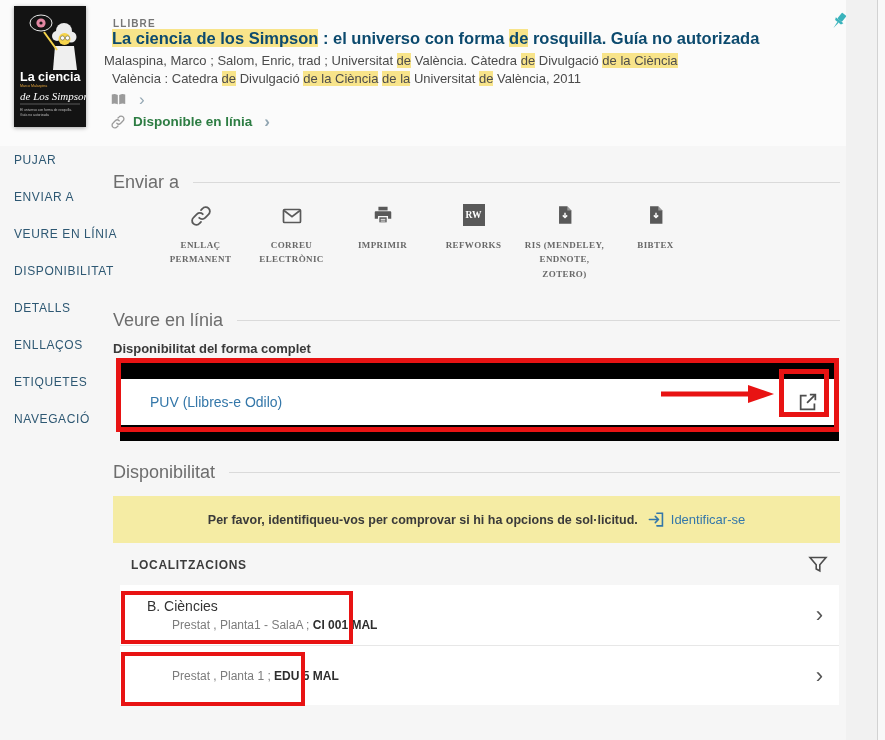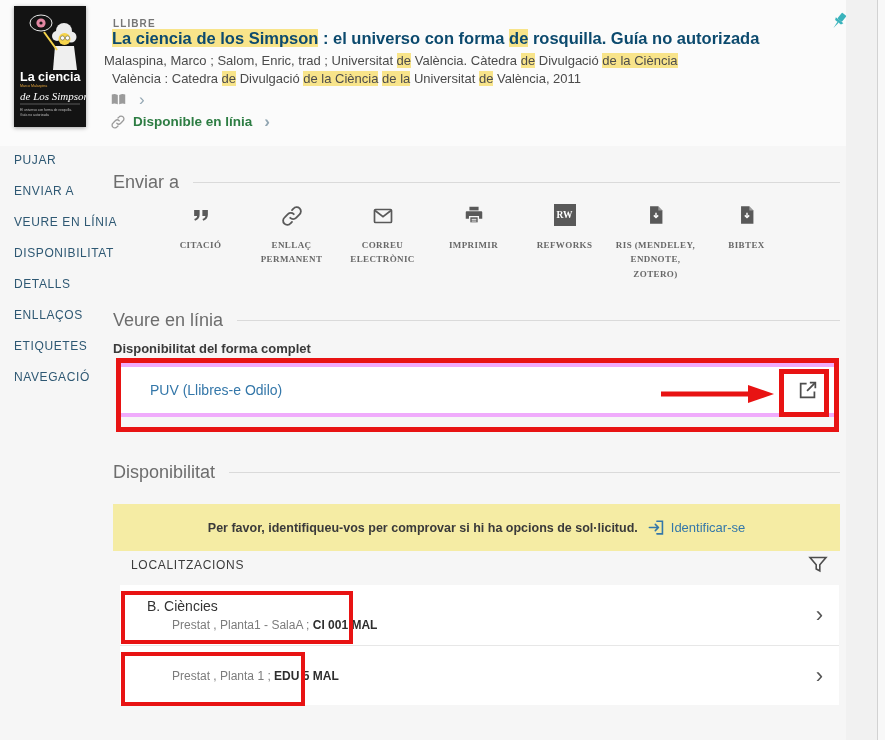--- a/index.html
+++ b/index.html
@@ -22,46 +22,46 @@
   .seg-hl { background:#f8e48a; }
   .seg-b  { color:#2e2e2e; font-weight:700; }
 
   .avail-row { position:absolute; left:110px; display:flex; align-items:center; gap:7px; font-size:13.5px; cursor:pointer; }
   .avail-row .chev { color:#93a7b3; font-size:17px; line-height:1; margin-left:5px; }
   .avail-physical { top:91px; color:#47617a; }
   .avail-online  { top:113px; color:#2d7d43; font-weight:700; }
   .pin-btn { position:absolute; left:826px; top:10px; width:26px; height:26px; border:none; background:transparent; padding:0; cursor:pointer; color:#3ab3bc; }
 
   
-  .sidebar { position:absolute; left:14px; top:153px; display:flex; flex-direction:column; gap:17px;justify-content:space-between; }
+  .sidebar { position:absolute; left:14px; top:153px; display:flex; flex-direction:column; gap:23px;justify-content:space-between; }
   .sidebar a { font-size:12px; letter-spacing:.6px; color:#2e5873; text-decoration:none; cursor:pointer; white-space:nowrap; }
 
   
   .section-head { position:absolute; left:113px; width:727px; display:flex; align-items:center; gap:14px; }
   .section-head .txt { font-size:18px; font-weight:400; color:#6d6d6d; white-space:nowrap; }
   .section-head .rule { flex:1; height:1px; background:#dadada; }
 
   .actions { position:absolute; left:155px; top:204px; display:flex; }
   .action { width:91px; display:flex; flex-direction:column; align-items:center; background:transparent; border:none; padding:0; cursor:pointer; font-family:Liberation Serif, serif; }
   .action .ic { height:26px; display:flex; align-items:flex-start; justify-content:center; color:#595959; }
   .action .lbl { margin-top:8px; font-size:9px; font-weight:700; letter-spacing:.4px; color:#686868; line-height:1.6; text-align:center; }
   .rw-badge { width:22px; height:22px; background:#595959; color:#fff; font-size:9.5px; font-weight:700; display:flex; align-items:center; justify-content:center; }
 
   .subhead { position:absolute; left:113px; top:341px; font-size:13px; font-weight:700; color:#3a3a3a; }
 
-  .puv-wrap { position:absolute; left:120px; top:363px; width:719px; background:#f0abfc; padding:4px 0; }
+  .puv-wrap { position:absolute; left:120px; top:363px; width:719px; background:#000000; padding:16px 0; }
   .puv-row { height:46px; background:#fff; display:flex; align-items:center; cursor:pointer; }
   .puv-link { margin-left:30px; font-size:14px; color:#3477a9; text-decoration:none; }
   .ext-btn { margin-left:auto; margin-right:16px; width:30px; height:30px; display:flex; align-items:center; justify-content:center; background:transparent; border:none; padding:0; color:#4d4d4d; cursor:pointer; }
 
-  .banner { position:absolute; left:113px; top:496px; width:727px; height:47px; background:#f5eca4; display:flex; align-items:center; justify-content:center; gap:9px;margin-top:8px; }
+  .banner { position:absolute; left:113px; top:496px; width:727px; height:47px; background:#f5eca4; display:flex; align-items:center; justify-content:center; gap:9px; }
   .banner .msg { font-size:12.5px; font-weight:700; color:#3a3a3a; }
   .signin { display:flex; align-items:center; gap:5px; color:#3477a9; font-size:13px; text-decoration:none; cursor:pointer; }
 
-  .loc-head { position:absolute; left:113px; top:558px; font-size:12px; font-weight:400; letter-spacing:.7px; color:#3c3c3c;padding-left:18px; }
+  .loc-head { position:absolute; left:113px; top:558px; font-size:12px; font-weight:700; letter-spacing:.7px; color:#3c3c3c;padding-left:18px; }
   .filter-btn { position:absolute; left:804px; top:552px; width:28px; height:28px; background:transparent; border:none; padding:0; color:#4d4d4d; cursor:pointer; }
 
   .loc-list { position:absolute; left:120px; top:585px; width:719px; background:#fff; }
   .loc-row { height:60px; display:flex; align-items:center; cursor:pointer; }
   .loc-row + .loc-row { border-top:1px solid #e7e7e7; }
   .loc-text { margin-left:27px; }
   .loc-name { font-size:14px; color:#333; margin-bottom:4px; }
   .loc-details { font-size:12px; color:#7c7c7c;margin-left:25px; }
   .loc-chev { margin-left:auto; margin-right:16px; font-size:22px; color:#555; line-height:1; }
 
@@ -144,28 +144,20 @@
   </nav>
 
   <div class="section-head" style="top:172px;">
     <span class="txt">Enviar a</span>
     <span class="rule"></span>
   </div>
 
   <div class="actions">
     <button class="action">
       <span class="ic">
-        <svg width="22" height="22" viewBox="0 0 24 24" fill="currentColor">
-            <path d="M4.5 6.5h6v5.3c0 3.4-1.7 5.5-5 6.5l-.9-2c2.1-.8 3.1-1.8 3.2-3.3H4.5zM13.5 6.5h6v5.3c0 3.4-1.7 5.5-5 6.5l-.9-2c2.1-.8 3.1-1.8 3.2-3.3h-3.3z"></path>
-          </svg>
-      </span>
-      <span class="lbl">CITACIÓ</span>
-    </button>
-    <button class="action">
-      <span class="ic">
         <svg width="24" height="24" viewBox="0 0 24 24" fill="none" stroke="currentColor" stroke-width="1.8" stroke-linecap="round">
             <path d="M10.2 13.8a4.2 4.2 0 0 0 5.9 0l3.2-3.2a4.2 4.2 0 1 0-5.9-5.9l-1.4 1.4"></path>
             <path d="M13.8 10.2a4.2 4.2 0 0 0-5.9 0l-3.2 3.2a4.2 4.2 0 1 0 5.9 5.9l1.4-1.4"></path>
           </svg>
       </span>
       <span class="lbl">ENLLAÇ PERMANENT</span>
     </button>
     <button class="action">
       <span class="ic">
         <svg width="24" height="24" viewBox="0 0 24 24" fill="none" stroke="currentColor" stroke-width="1.7">

